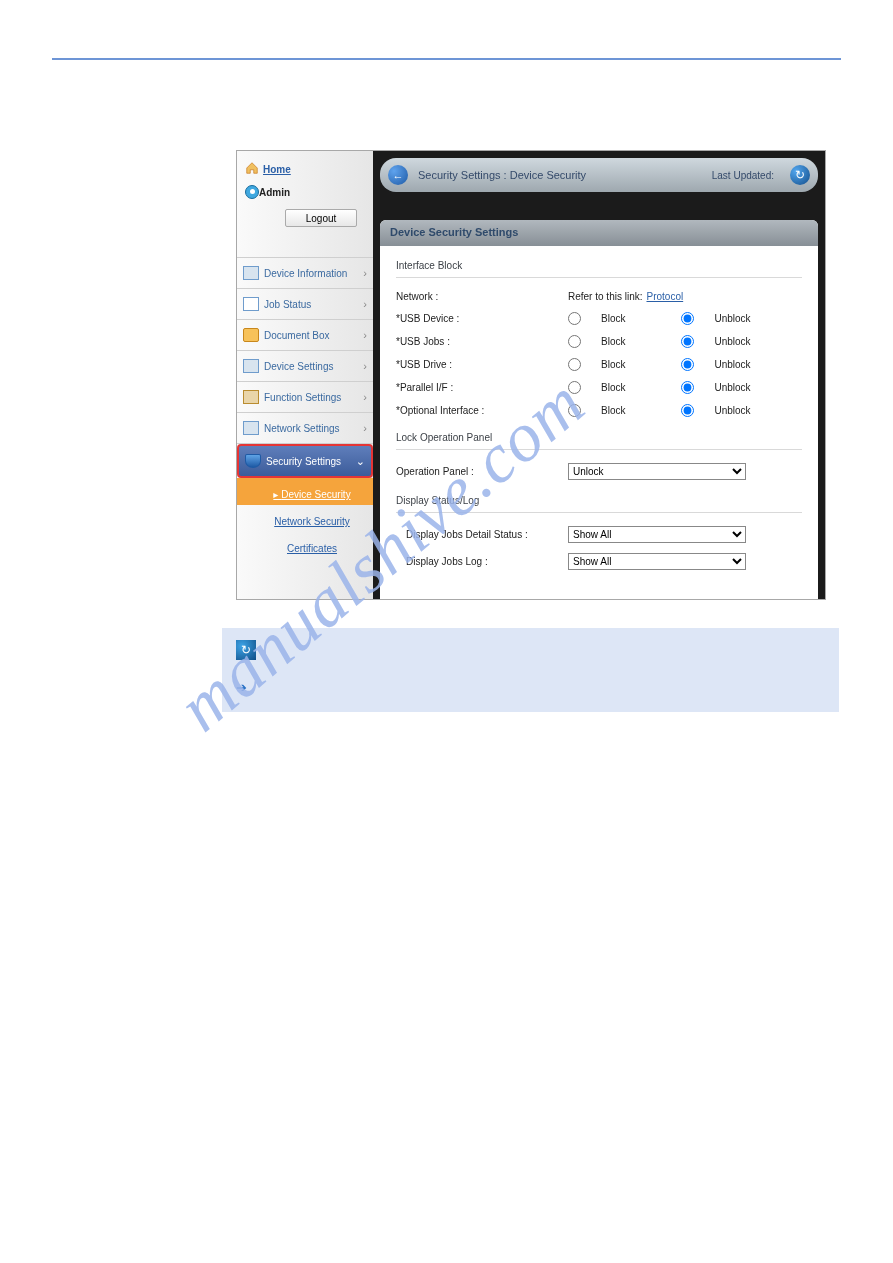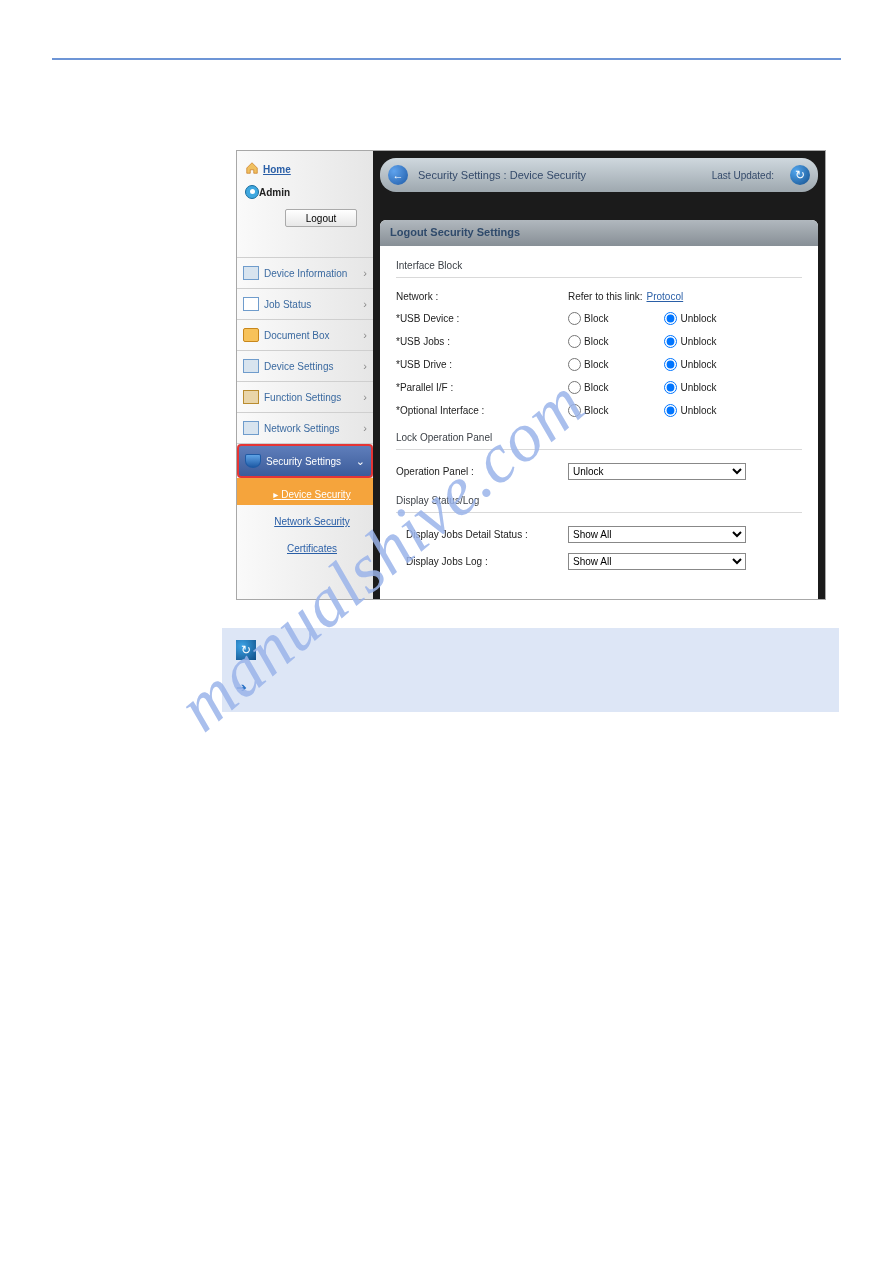--- a/index.html
+++ b/index.html
@@ -167,21 +167,21 @@
   .sec-hr { height:1px; background:#d9d9d9; margin:0 0 8px 0; }
   .row {
     display:flex;
     align-items:center;
     padding:5px 0;
   }
   .row-label { width:172px; color:#222; }
   .row-ctrl { flex:1; display:flex; align-items:center; }
   .linktext { color:#2a5fa7; text-decoration:underline; cursor:pointer; margin-left:4px; }
   .radio-grp { display:flex; gap:56px; }
-  .radio { display:flex; align-items:center; gap:3px; }
+  .radio { display:flex; align-items:center; gap:20px; }
   .radio input { margin:0; }
   .sel {
     width:178px; height:17px; font-size:10px;
     border:1px solid #888;
     background:#fff;
   }
   
   .note-box {
     width: 617px;
     margin:28px 0 0 170px;
@@ -301,21 +301,21 @@
           <span>←</span>
         </div>
         <div class="breadcrumb">Security Settings : Device Security</div>
         <div class="last-updated">Last Updated:</div>
         <div class="refresh-btn">
           <span>↻</span>
         </div>
       </div>
 
       <div class="pane">
-        <div class="pane-header">Logout Security Settings</div>
+        <div class="pane-header">Device Security Settings</div>
         <div class="pane-body">
 
           <div class="section-title">Interface Block</div>
           <div class="sec-hr"></div>
 
           <div class="row">
             <div class="row-label">Network :</div>
             <div class="row-ctrl">
               <span>Refer to this link:</span>
               <span class="linktext">Protocol</span>

